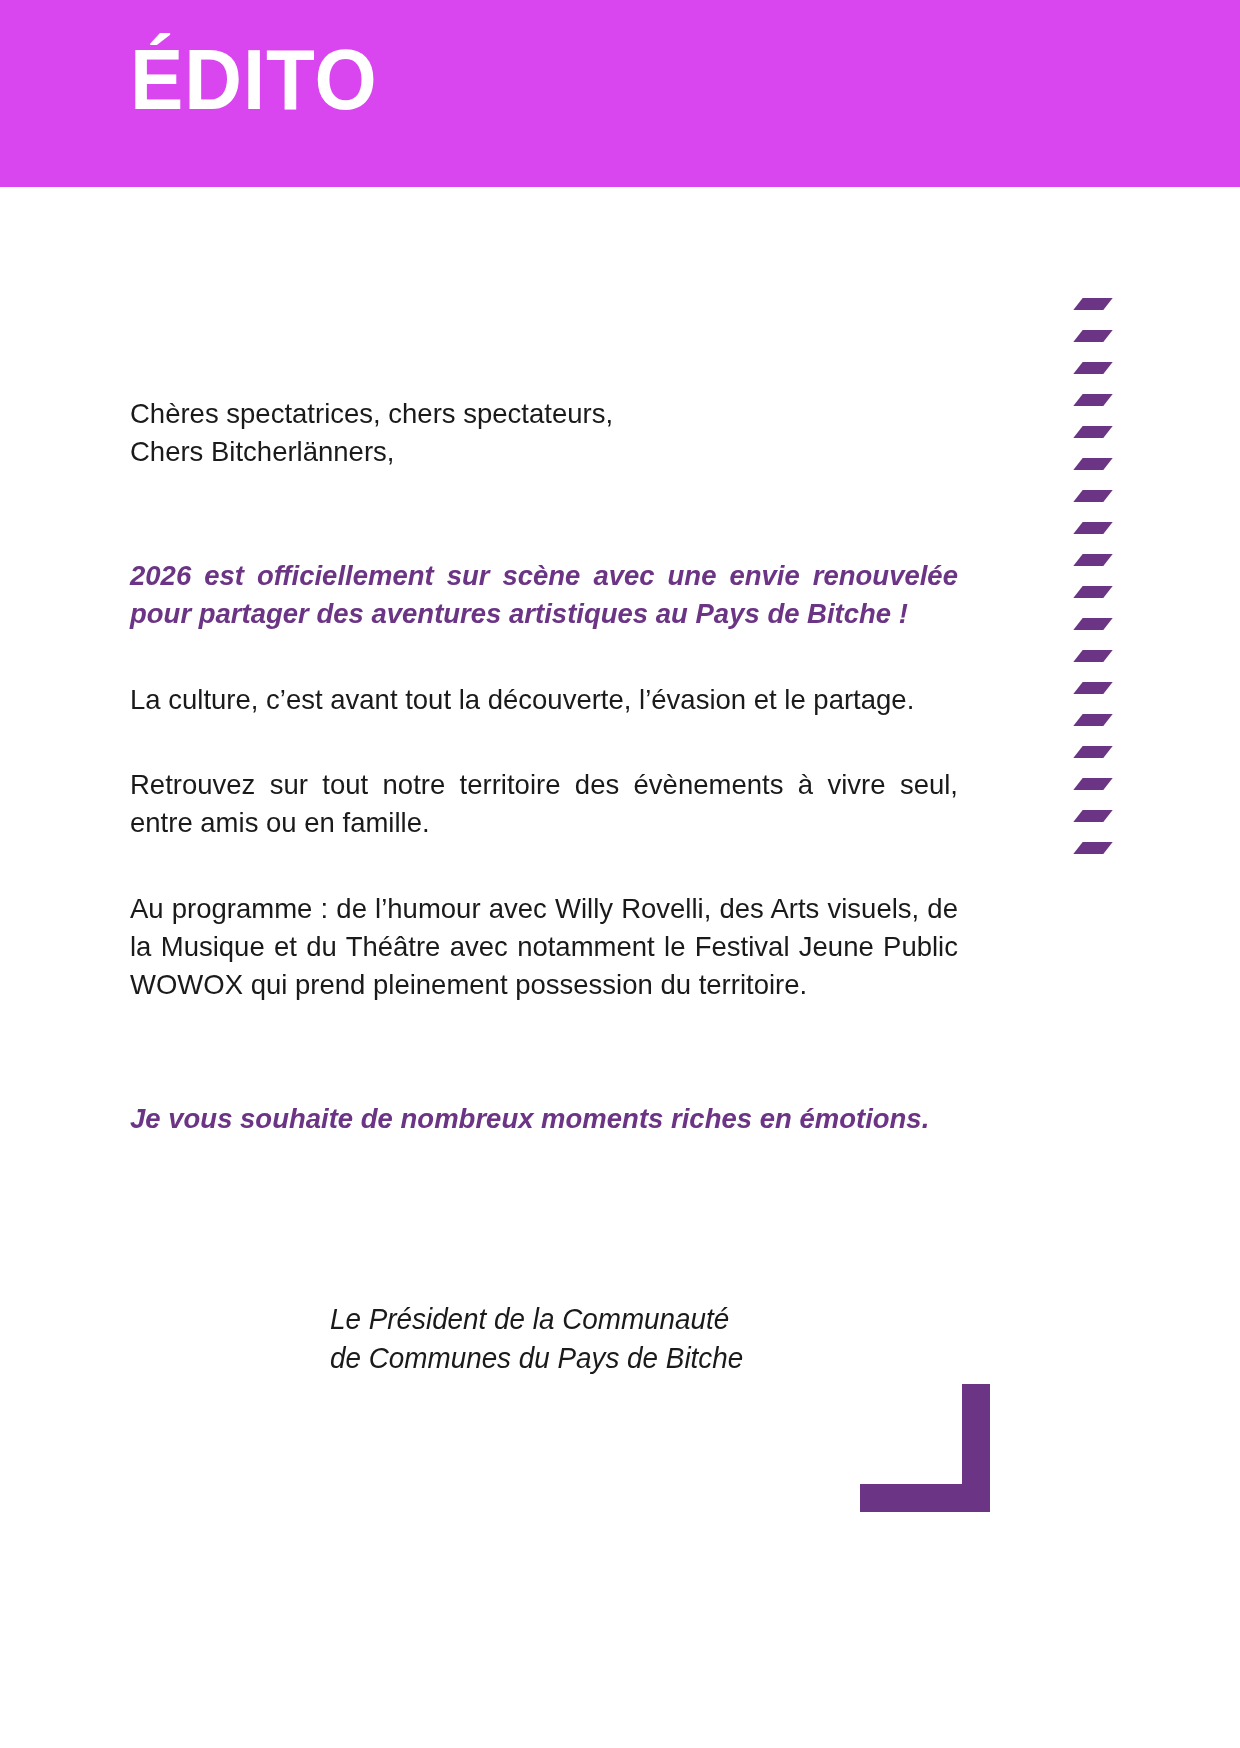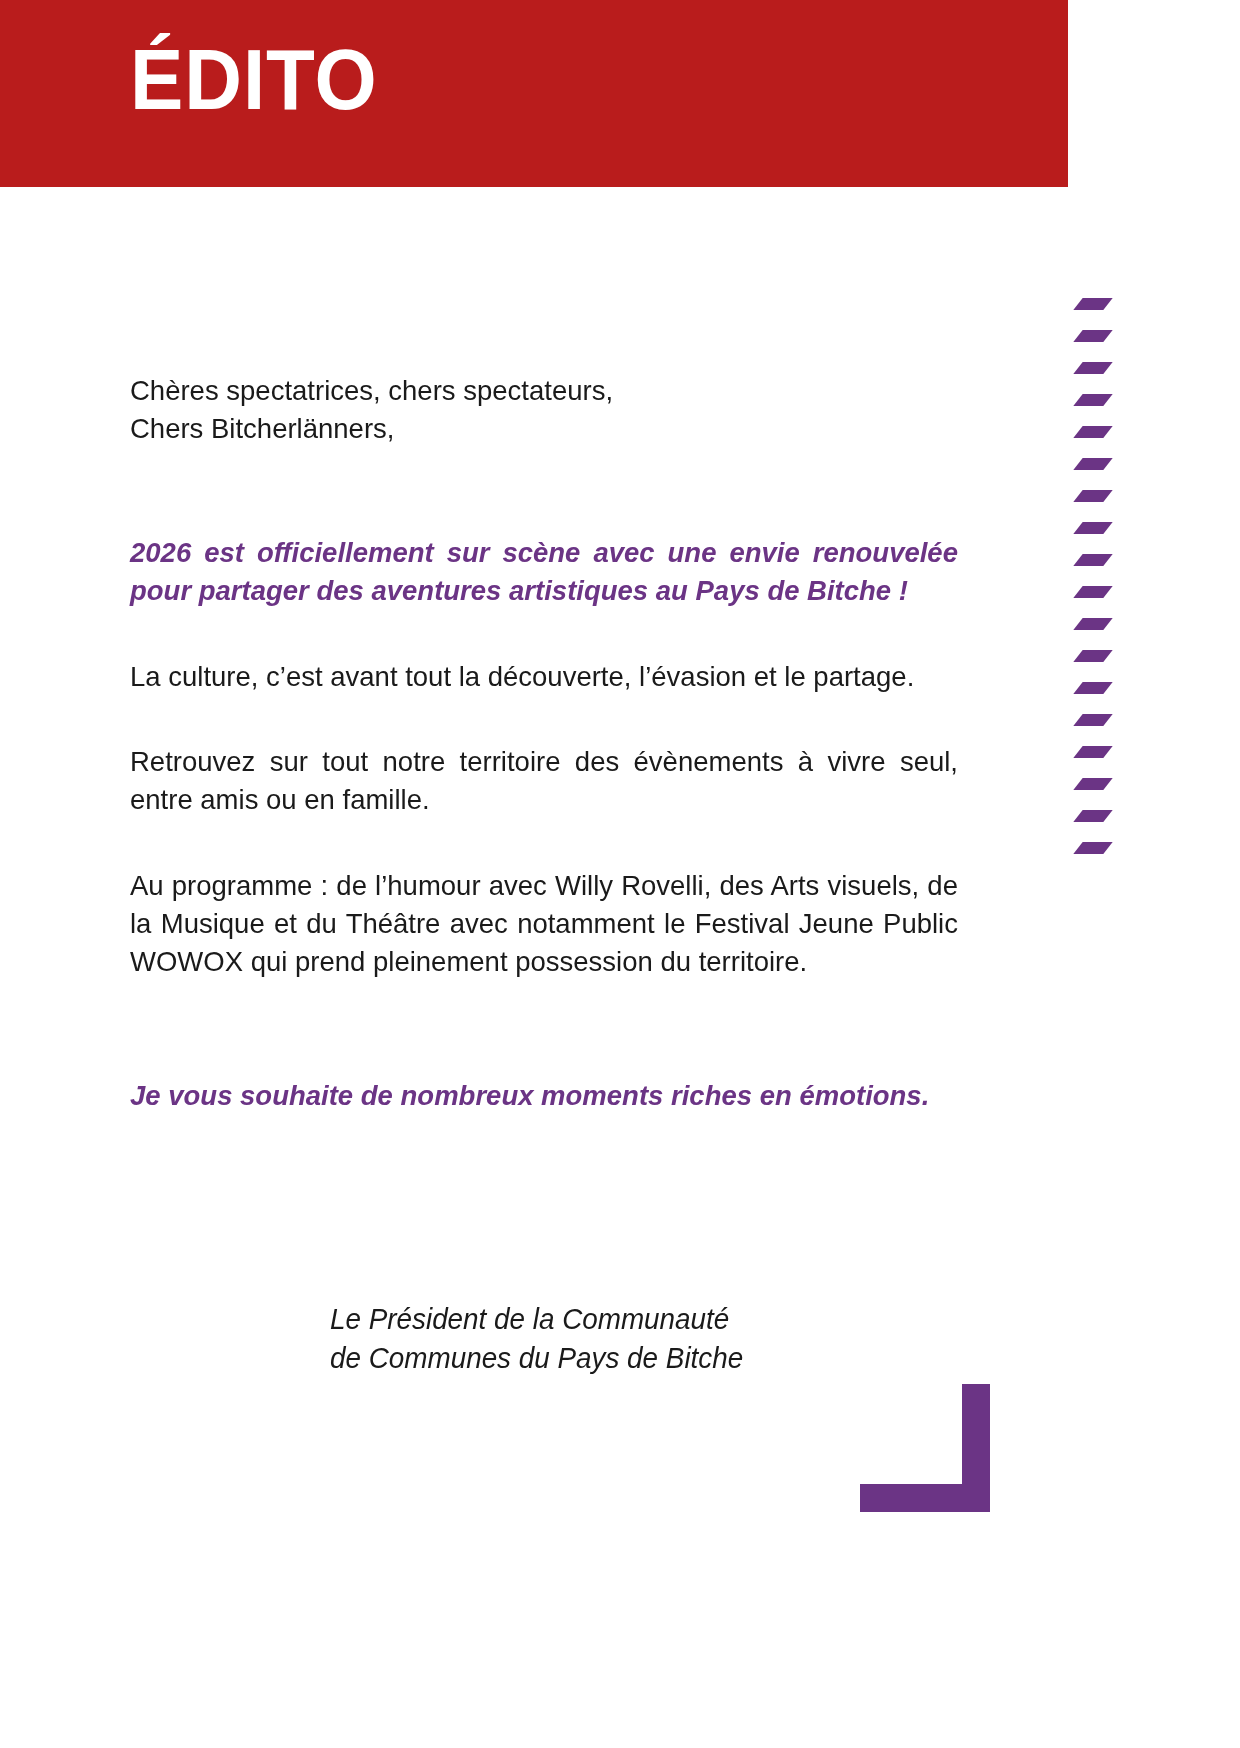--- a/index.html
+++ b/index.html
@@ -14,42 +14,42 @@
     overflow: hidden;
     font-family: "Liberation Sans", "DejaVu Sans", sans-serif;
     color: #1a1a1a;
   }
 
   
   .header-banner {
     position: absolute;
     left: 0;
     top: 0;
-    width: 1068px;
+    width: 1240px;
     height: 187px;
-    background: #b91c1c;
+    background: #d946ef;
   }
   .header-title {
     position: absolute;
     left: 130px;
     top: 36px;
     font-size: 86px;
     font-weight: bold;
     color: #ffffff;
     letter-spacing: 1px;
     line-height: 1;
     transform: scaleX(0.93);
     transform-origin: left top;
   }
 
   
   .content {
     position: absolute;
     left: 130px;
-    top: 372px;
+    top: 395px;
     width: 858px;
   }
 
   .para {
     font-size: 28.5px;
     line-height: 1.33;
     color: #1a1a1a;
     text-align: justify;
     transform: scaleX(0.965);
     transform-origin: left top;

